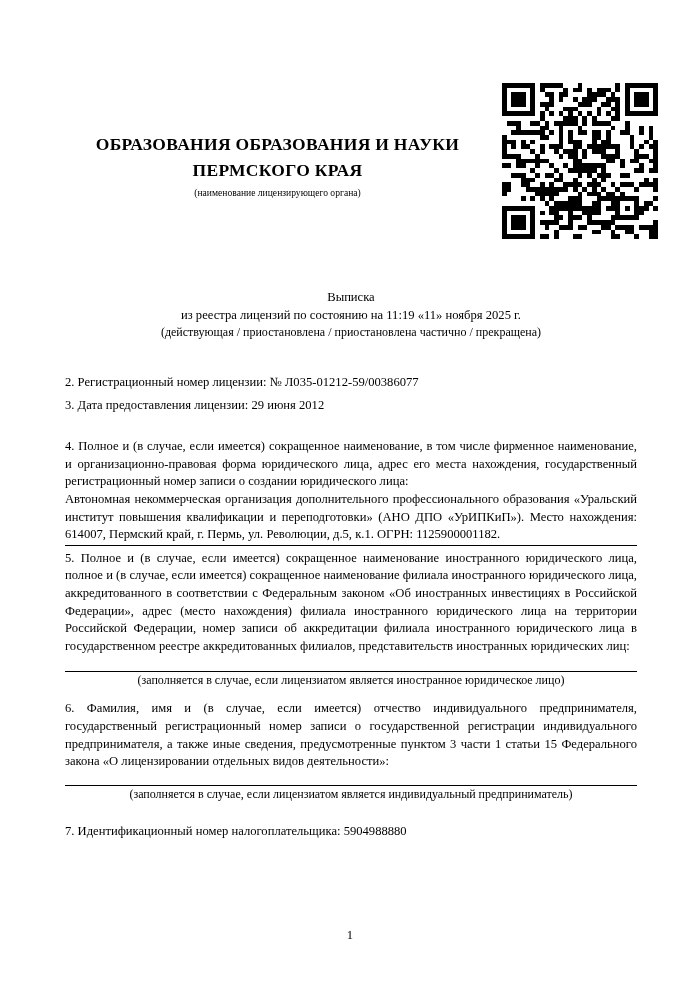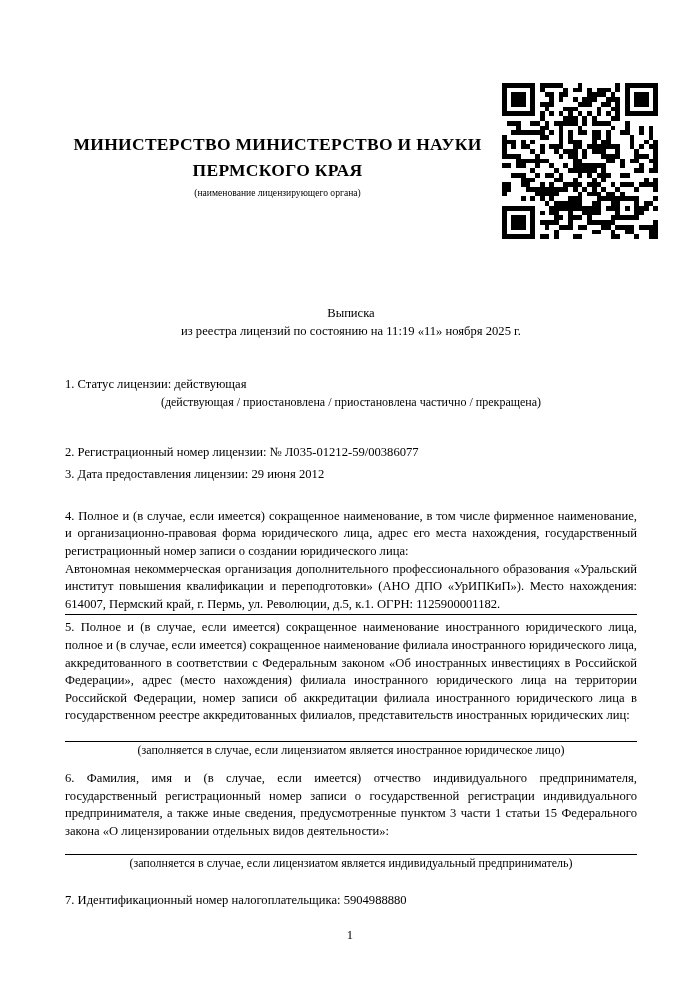--- a/index.html
+++ b/index.html
@@ -25,21 +25,21 @@
   }
   .org-line{
     font-size:17.5px;font-weight:bold;line-height:26px;
     letter-spacing:0.3px;
   }
   .org-note{
     font-size:9.6px;line-height:12px;margin-top:4px;
   }
   
   .doc-body{
-    position:absolute;left:65px;top:304px;width:572px;
+    position:absolute;left:65px;top:288px;width:572px;
   }
   .doc-title{ text-align:center;font-size:12.6px;line-height:18px; }
   .para{
     font-size:12.6px;line-height:17.6px;
     text-align:justify;
   }
   .single{ text-align:left; }
   .m-item1{ margin-top:36px; }
   .m-item2{ margin-top:35px; }
   .m-item3{ margin-top:5px; }
@@ -66,30 +66,29 @@
 <div class="page">
 
   <div class="qr">
     <svg viewBox="0 0 33 33" xmlns="http://www.w3.org/2000/svg" aria-hidden="true">
         <rect width="33" height="33" fill="#ffffff"></rect>
         <path d="M0 0h1v1h-1zM1 0h1v1h-1zM2 0h1v1h-1zM3 0h1v1h-1zM4 0h1v1h-1zM5 0h1v1h-1zM6 0h1v1h-1zM8 0h1v1h-1zM9 0h1v1h-1zM10 0h1v1h-1zM11 0h1v1h-1zM12 0h1v1h-1zM16 0h1v1h-1zM24 0h1v1h-1zM26 0h1v1h-1zM27 0h1v1h-1zM28 0h1v1h-1zM29 0h1v1h-1zM30 0h1v1h-1zM31 0h1v1h-1zM32 0h1v1h-1zM0 1h1v1h-1zM6 1h1v1h-1zM8 1h1v1h-1zM13 1h1v1h-1zM15 1h1v1h-1zM16 1h1v1h-1zM18 1h1v1h-1zM20 1h1v1h-1zM21 1h1v1h-1zM22 1h1v1h-1zM24 1h1v1h-1zM26 1h1v1h-1zM32 1h1v1h-1zM0 2h1v1h-1zM2 2h1v1h-1zM3 2h1v1h-1zM4 2h1v1h-1zM6 2h1v1h-1zM9 2h1v1h-1zM10 2h1v1h-1zM12 2h1v1h-1zM13 2h1v1h-1zM18 2h1v1h-1zM19 2h1v1h-1zM20 2h1v1h-1zM21 2h1v1h-1zM23 2h1v1h-1zM26 2h1v1h-1zM28 2h1v1h-1zM29 2h1v1h-1zM30 2h1v1h-1zM32 2h1v1h-1zM0 3h1v1h-1zM2 3h1v1h-1zM3 3h1v1h-1zM4 3h1v1h-1zM6 3h1v1h-1zM10 3h1v1h-1zM12 3h1v1h-1zM15 3h1v1h-1zM17 3h1v1h-1zM18 3h1v1h-1zM19 3h1v1h-1zM22 3h1v1h-1zM23 3h1v1h-1zM24 3h1v1h-1zM26 3h1v1h-1zM28 3h1v1h-1zM29 3h1v1h-1zM30 3h1v1h-1zM32 3h1v1h-1zM0 4h1v1h-1zM2 4h1v1h-1zM3 4h1v1h-1zM4 4h1v1h-1zM6 4h1v1h-1zM8 4h1v1h-1zM9 4h1v1h-1zM10 4h1v1h-1zM16 4h1v1h-1zM17 4h1v1h-1zM18 4h1v1h-1zM21 4h1v1h-1zM22 4h1v1h-1zM24 4h1v1h-1zM26 4h1v1h-1zM28 4h1v1h-1zM29 4h1v1h-1zM30 4h1v1h-1zM32 4h1v1h-1zM0 5h1v1h-1zM6 5h1v1h-1zM9 5h1v1h-1zM13 5h1v1h-1zM14 5h1v1h-1zM15 5h1v1h-1zM20 5h1v1h-1zM23 5h1v1h-1zM24 5h1v1h-1zM26 5h1v1h-1zM32 5h1v1h-1zM0 6h1v1h-1zM1 6h1v1h-1zM2 6h1v1h-1zM3 6h1v1h-1zM4 6h1v1h-1zM5 6h1v1h-1zM6 6h1v1h-1zM8 6h1v1h-1zM10 6h1v1h-1zM12 6h1v1h-1zM14 6h1v1h-1zM16 6h1v1h-1zM18 6h1v1h-1zM20 6h1v1h-1zM22 6h1v1h-1zM24 6h1v1h-1zM26 6h1v1h-1zM27 6h1v1h-1zM28 6h1v1h-1zM29 6h1v1h-1zM30 6h1v1h-1zM31 6h1v1h-1zM32 6h1v1h-1zM8 7h1v1h-1zM13 7h1v1h-1zM14 7h1v1h-1zM15 7h1v1h-1zM17 7h1v1h-1zM19 7h1v1h-1zM23 7h1v1h-1zM24 7h1v1h-1zM1 8h1v1h-1zM2 8h1v1h-1zM3 8h1v1h-1zM6 8h1v1h-1zM7 8h1v1h-1zM9 8h1v1h-1zM11 8h1v1h-1zM12 8h1v1h-1zM13 8h1v1h-1zM14 8h1v1h-1zM15 8h1v1h-1zM17 8h1v1h-1zM19 8h1v1h-1zM20 8h1v1h-1zM21 8h1v1h-1zM22 8h1v1h-1zM26 8h1v1h-1zM3 9h1v1h-1zM8 9h1v1h-1zM9 9h1v1h-1zM12 9h1v1h-1zM16 9h1v1h-1zM23 9h1v1h-1zM26 9h1v1h-1zM29 9h1v1h-1zM31 9h1v1h-1zM2 10h1v1h-1zM3 10h1v1h-1zM4 10h1v1h-1zM5 10h1v1h-1zM6 10h1v1h-1zM7 10h1v1h-1zM8 10h1v1h-1zM10 10h1v1h-1zM12 10h1v1h-1zM14 10h1v1h-1zM16 10h1v1h-1zM17 10h1v1h-1zM19 10h1v1h-1zM20 10h1v1h-1zM22 10h1v1h-1zM25 10h1v1h-1zM26 10h1v1h-1zM29 10h1v1h-1zM31 10h1v1h-1zM0 11h1v1h-1zM8 11h1v1h-1zM9 11h1v1h-1zM12 11h1v1h-1zM14 11h1v1h-1zM19 11h1v1h-1zM20 11h1v1h-1zM22 11h1v1h-1zM27 11h1v1h-1zM31 11h1v1h-1zM0 12h1v1h-1zM1 12h1v1h-1zM2 12h1v1h-1zM4 12h1v1h-1zM6 12h1v1h-1zM12 12h1v1h-1zM14 12h1v1h-1zM15 12h1v1h-1zM16 12h1v1h-1zM19 12h1v1h-1zM21 12h1v1h-1zM22 12h1v1h-1zM27 12h1v1h-1zM30 12h1v1h-1zM32 12h1v1h-1zM0 13h1v1h-1zM2 13h1v1h-1zM4 13h1v1h-1zM5 13h1v1h-1zM8 13h1v1h-1zM10 13h1v1h-1zM11 13h1v1h-1zM12 13h1v1h-1zM15 13h1v1h-1zM16 13h1v1h-1zM18 13h1v1h-1zM19 13h1v1h-1zM20 13h1v1h-1zM21 13h1v1h-1zM22 13h1v1h-1zM23 13h1v1h-1zM24 13h1v1h-1zM27 13h1v1h-1zM29 13h1v1h-1zM31 13h1v1h-1zM32 13h1v1h-1zM0 14h1v1h-1zM6 14h1v1h-1zM8 14h1v1h-1zM11 14h1v1h-1zM13 14h1v1h-1zM14 14h1v1h-1zM15 14h1v1h-1zM17 14h1v1h-1zM19 14h1v1h-1zM20 14h1v1h-1zM21 14h1v1h-1zM24 14h1v1h-1zM28 14h1v1h-1zM32 14h1v1h-1zM0 15h1v1h-1zM1 15h1v1h-1zM2 15h1v1h-1zM3 15h1v1h-1zM7 15h1v1h-1zM12 15h1v1h-1zM14 15h1v1h-1zM15 15h1v1h-1zM17 15h1v1h-1zM21 15h1v1h-1zM22 15h1v1h-1zM23 15h1v1h-1zM24 15h1v1h-1zM28 15h1v1h-1zM29 15h1v1h-1zM30 15h1v1h-1zM32 15h1v1h-1zM3 16h1v1h-1zM4 16h1v1h-1zM5 16h1v1h-1zM6 16h1v1h-1zM7 16h1v1h-1zM8 16h1v1h-1zM9 16h1v1h-1zM15 16h1v1h-1zM16 16h1v1h-1zM22 16h1v1h-1zM23 16h1v1h-1zM25 16h1v1h-1zM27 16h1v1h-1zM28 16h1v1h-1zM31 16h1v1h-1zM32 16h1v1h-1zM0 17h1v1h-1zM1 17h1v1h-1zM3 17h1v1h-1zM4 17h1v1h-1zM7 17h1v1h-1zM10 17h1v1h-1zM13 17h1v1h-1zM15 17h1v1h-1zM16 17h1v1h-1zM17 17h1v1h-1zM18 17h1v1h-1zM19 17h1v1h-1zM20 17h1v1h-1zM21 17h1v1h-1zM25 17h1v1h-1zM29 17h1v1h-1zM32 17h1v1h-1zM6 18h1v1h-1zM11 18h1v1h-1zM14 18h1v1h-1zM15 18h1v1h-1zM16 18h1v1h-1zM17 18h1v1h-1zM18 18h1v1h-1zM19 18h1v1h-1zM21 18h1v1h-1zM28 18h1v1h-1zM29 18h1v1h-1zM31 18h1v1h-1zM32 18h1v1h-1zM2 19h1v1h-1zM3 19h1v1h-1zM4 19h1v1h-1zM7 19h1v1h-1zM9 19h1v1h-1zM10 19h1v1h-1zM12 19h1v1h-1zM16 19h1v1h-1zM18 19h1v1h-1zM20 19h1v1h-1zM21 19h1v1h-1zM22 19h1v1h-1zM25 19h1v1h-1zM26 19h1v1h-1zM4 20h1v1h-1zM5 20h1v1h-1zM6 20h1v1h-1zM11 20h1v1h-1zM12 20h1v1h-1zM15 20h1v1h-1zM19 20h1v1h-1zM21 20h1v1h-1zM30 20h1v1h-1zM32 20h1v1h-1zM0 21h1v1h-1zM1 21h1v1h-1zM4 21h1v1h-1zM5 21h1v1h-1zM8 21h1v1h-1zM10 21h1v1h-1zM13 21h1v1h-1zM14 21h1v1h-1zM15 21h1v1h-1zM16 21h1v1h-1zM18 21h1v1h-1zM19 21h1v1h-1zM20 21h1v1h-1zM23 21h1v1h-1zM25 21h1v1h-1zM26 21h1v1h-1zM27 21h1v1h-1zM29 21h1v1h-1zM30 21h1v1h-1zM31 21h1v1h-1zM32 21h1v1h-1zM0 22h1v1h-1zM1 22h1v1h-1zM5 22h1v1h-1zM6 22h1v1h-1zM7 22h1v1h-1zM8 22h1v1h-1zM9 22h1v1h-1zM10 22h1v1h-1zM11 22h1v1h-1zM12 22h1v1h-1zM13 22h1v1h-1zM15 22h1v1h-1zM17 22h1v1h-1zM19 22h1v1h-1zM21 22h1v1h-1zM24 22h1v1h-1zM28 22h1v1h-1zM32 22h1v1h-1zM0 23h1v1h-1zM7 23h1v1h-1zM8 23h1v1h-1zM9 23h1v1h-1zM10 23h1v1h-1zM11 23h1v1h-1zM16 23h1v1h-1zM18 23h1v1h-1zM19 23h1v1h-1zM20 23h1v1h-1zM22 23h1v1h-1zM23 23h1v1h-1zM25 23h1v1h-1zM4 24h1v1h-1zM6 24h1v1h-1zM8 24h1v1h-1zM10 24h1v1h-1zM14 24h1v1h-1zM15 24h1v1h-1zM16 24h1v1h-1zM20 24h1v1h-1zM21 24h1v1h-1zM22 24h1v1h-1zM23 24h1v1h-1zM24 24h1v1h-1zM25 24h1v1h-1zM26 24h1v1h-1zM27 24h1v1h-1zM28 24h1v1h-1zM32 24h1v1h-1zM9 25h1v1h-1zM11 25h1v1h-1zM12 25h1v1h-1zM13 25h1v1h-1zM14 25h1v1h-1zM15 25h1v1h-1zM16 25h1v1h-1zM19 25h1v1h-1zM20 25h1v1h-1zM23 25h1v1h-1zM24 25h1v1h-1zM28 25h1v1h-1zM30 25h1v1h-1zM31 25h1v1h-1zM0 26h1v1h-1zM1 26h1v1h-1zM2 26h1v1h-1zM3 26h1v1h-1zM4 26h1v1h-1zM5 26h1v1h-1zM6 26h1v1h-1zM10 26h1v1h-1zM11 26h1v1h-1zM12 26h1v1h-1zM13 26h1v1h-1zM14 26h1v1h-1zM15 26h1v1h-1zM16 26h1v1h-1zM17 26h1v1h-1zM18 26h1v1h-1zM19 26h1v1h-1zM20 26h1v1h-1zM22 26h1v1h-1zM23 26h1v1h-1zM24 26h1v1h-1zM26 26h1v1h-1zM28 26h1v1h-1zM29 26h1v1h-1zM30 26h1v1h-1zM32 26h1v1h-1zM0 27h1v1h-1zM6 27h1v1h-1zM8 27h1v1h-1zM10 27h1v1h-1zM11 27h1v1h-1zM14 27h1v1h-1zM17 27h1v1h-1zM18 27h1v1h-1zM19 27h1v1h-1zM20 27h1v1h-1zM24 27h1v1h-1zM28 27h1v1h-1zM29 27h1v1h-1zM0 28h1v1h-1zM2 28h1v1h-1zM3 28h1v1h-1zM4 28h1v1h-1zM6 28h1v1h-1zM11 28h1v1h-1zM12 28h1v1h-1zM14 28h1v1h-1zM15 28h1v1h-1zM16 28h1v1h-1zM18 28h1v1h-1zM23 28h1v1h-1zM24 28h1v1h-1zM25 28h1v1h-1zM26 28h1v1h-1zM27 28h1v1h-1zM28 28h1v1h-1zM0 29h1v1h-1zM2 29h1v1h-1zM3 29h1v1h-1zM4 29h1v1h-1zM6 29h1v1h-1zM8 29h1v1h-1zM9 29h1v1h-1zM10 29h1v1h-1zM11 29h1v1h-1zM14 29h1v1h-1zM18 29h1v1h-1zM19 29h1v1h-1zM20 29h1v1h-1zM21 29h1v1h-1zM22 29h1v1h-1zM23 29h1v1h-1zM32 29h1v1h-1zM0 30h1v1h-1zM2 30h1v1h-1zM3 30h1v1h-1zM4 30h1v1h-1zM6 30h1v1h-1zM9 30h1v1h-1zM12 30h1v1h-1zM13 30h1v1h-1zM14 30h1v1h-1zM16 30h1v1h-1zM17 30h1v1h-1zM21 30h1v1h-1zM22 30h1v1h-1zM24 30h1v1h-1zM25 30h1v1h-1zM26 30h1v1h-1zM27 30h1v1h-1zM29 30h1v1h-1zM30 30h1v1h-1zM31 30h1v1h-1zM32 30h1v1h-1zM0 31h1v1h-1zM6 31h1v1h-1zM11 31h1v1h-1zM19 31h1v1h-1zM20 31h1v1h-1zM23 31h1v1h-1zM26 31h1v1h-1zM27 31h1v1h-1zM31 31h1v1h-1zM32 31h1v1h-1zM0 32h1v1h-1zM1 32h1v1h-1zM2 32h1v1h-1zM3 32h1v1h-1zM4 32h1v1h-1zM5 32h1v1h-1zM6 32h1v1h-1zM8 32h1v1h-1zM9 32h1v1h-1zM11 32h1v1h-1zM15 32h1v1h-1zM16 32h1v1h-1zM23 32h1v1h-1zM24 32h1v1h-1zM28 32h1v1h-1zM31 32h1v1h-1zM32 32h1v1h-1z" fill="#000000"></path>
       </svg>
   </div>
 
   <div class="header-block">
-    <div class="org-line">МИНИСТЕРСТВО МИНИСТЕРСТВО И НАУКИ</div>
+    <div class="org-line">ОБРАЗОВАНИЯ ОБРАЗОВАНИЯ И НАУКИ</div>
     <div class="org-line">ПЕРМСКОГО КРАЯ</div>
     <div class="org-note">(наименование лицензирующего органа)</div>
   </div>
 
   <div class="doc-body">
     <div class="doc-title">Выписка</div>
     <div class="doc-title">из реестра лицензий по состоянию на 11:19 «11» ноября 2025 г.</div>
 
-    <div class="para single m-item1">1. Статус лицензии: действующая</div>
     <div class="note">(действующая / приостановлена / приостановлена частично / прекращена)</div>
 
     <div class="para single m-item2">2. Регистрационный номер лицензии: № Л035-01212-59/00386077</div>
 
     <div class="para single m-item3">3. Дата предоставления лицензии: 29 июня 2012</div>
 
     <div>
       <div class="para m-item4">4. Полное и (в случае, если имеется) сокращенное наименование, в том числе фирменное наименование, и организационно-правовая форма юридического лица, адрес его места нахождения, государственный регистрационный номер записи о создании юридического лица:</div>
       <div class="para">Автономная некоммерческая организация дополнительного профессионального образования «Уральский институт повышения квалификации и переподготовки» (АНО ДПО «УрИПКиП»). Место нахождения: 614007, Пермский край, г. Пермь, ул. Революции, д.5, к.1. ОГРН: 1125900001182.</div>
       <div class="rule"></div>

